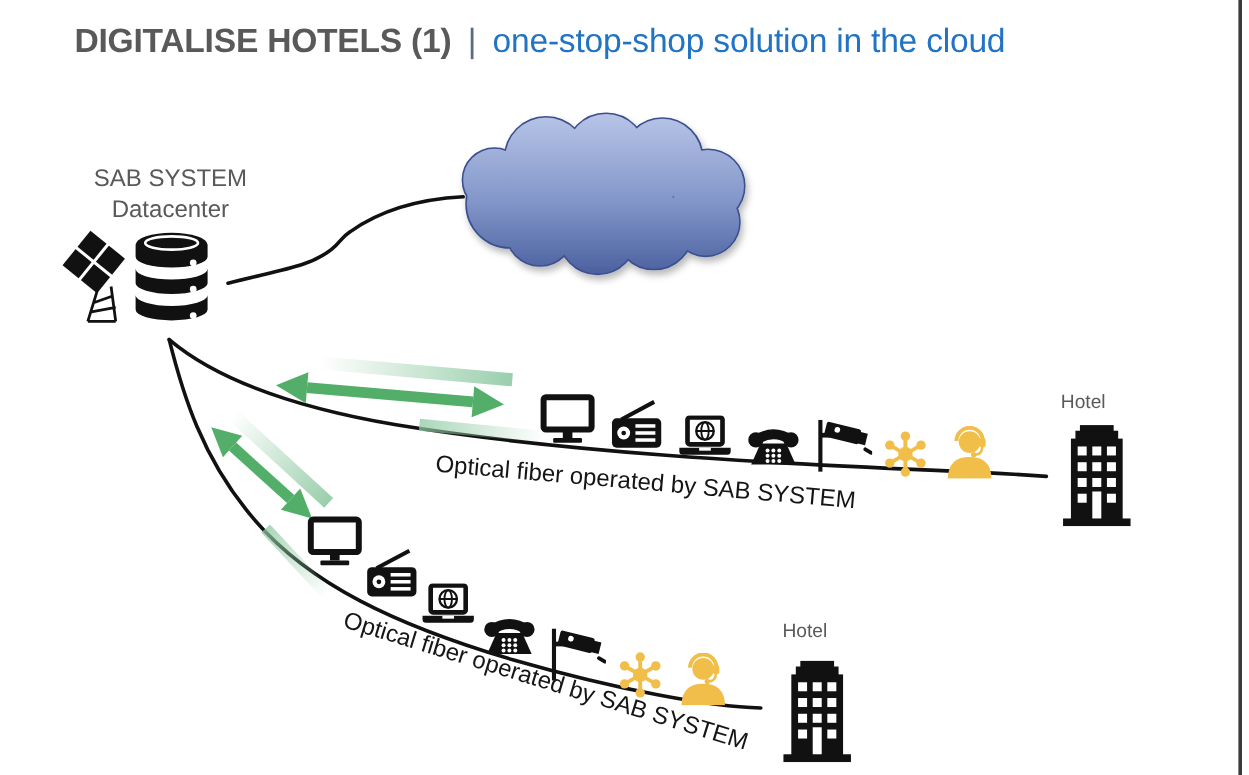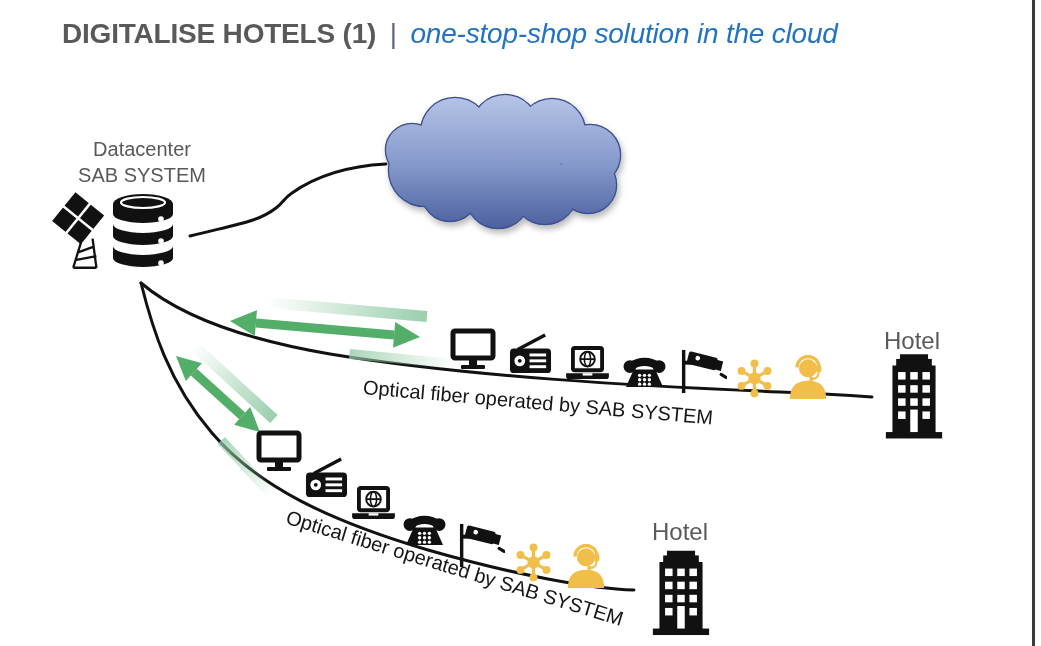--- a/index.html
+++ b/index.html
@@ -9,34 +9,34 @@
     --cloud_stroke:#3b4f8e; --window_edge:#3a3a3a;
   }
   html,body{margin:0;padding:0;}
   body{font-family:"Liberation Sans", sans-serif; background:#fff;}
   #stage{position:relative;width:1041px;height:646px;background:#fff;overflow:hidden;}
   .abs{position:absolute;}
 
   .title{left:62px;top:18px;font-size:28px;letter-spacing:-0.2px;white-space:nowrap;}
   .title .t-main{color:var(--title_gray);font-weight:bold;}
   .title .t-div{color:var(--divider_gray);padding:0 6px;}
-  .title .t-accent{color:var(--accent_blue);font-style:italic;}
+  .title .t-accent{color:var(--accent_blue);}
 
   .dc-label{left:44px;top:136px;width:196px;text-align:center;color:var(--label_gray);
     font-size:20px;line-height:26px;}
 
   .cloud-label{left:425px;top:149px;width:140px;text-align:center;color:#fff;
     font-size:22px;font-weight:600;letter-spacing:0.3px;z-index:3;}
 
   .fiber-label{color:#151515;font-size:20px;white-space:nowrap;z-index:3;
     transform-origin:0 0;}
   .fiber-label.f1{left:364px;top:376px;transform:rotate(5deg);}
   .fiber-label.f2{left:290px;top:506px;transform:rotate(17deg);}
 
-  .hotel-label{color:var(--label_gray);font-size:24px;z-index:3;text-align:center;}
+  .hotel-label{color:var(--label_gray);font-size:16px;z-index:3;text-align:center;}
   .hotel-label.h1{left:884px;top:327px;}
   .hotel-label.h2{left:652px;top:518px;}
 
   .ic{position:absolute;z-index:2;}
   .right-edge{left:1032px;top:0;width:3px;height:646px;background:var(--window_edge);z-index:5;}
 
   svg .blk{fill:#111;}
   svg .wht{fill:#fff;}
   svg .y-f{fill:var(--device_yellow);}
   svg .y-s{stroke:var(--device_yellow);}
@@ -236,22 +236,22 @@
     </g>
   </svg>
 
   <div class="abs title">
     <span class="t-main">DIGITALISE HOTELS (1)</span>
     <span class="t-div">|</span>
     <span class="t-accent">one-stop-shop solution in the cloud</span>
   </div>
 
   <div class="abs dc-label">
+    <div>SAB SYSTEM</div>
     <div>Datacenter</div>
-    <div>SAB SYSTEM</div>
   </div>
   <svg class="ic" style="left:48px;top:190px;" width="62" height="80" viewBox="0 0 64 82">
       <use href="#icon-dish"></use>
     </svg>
   <svg class="ic" style="left:110px;top:190px;" width="66" height="84" viewBox="0 0 66 84">
       <use href="#icon-db"></use>
     </svg>
 
 
   <svg class="ic" style="left:450px;top:328px;" width="46" height="42" viewBox="0 0 46 42">

